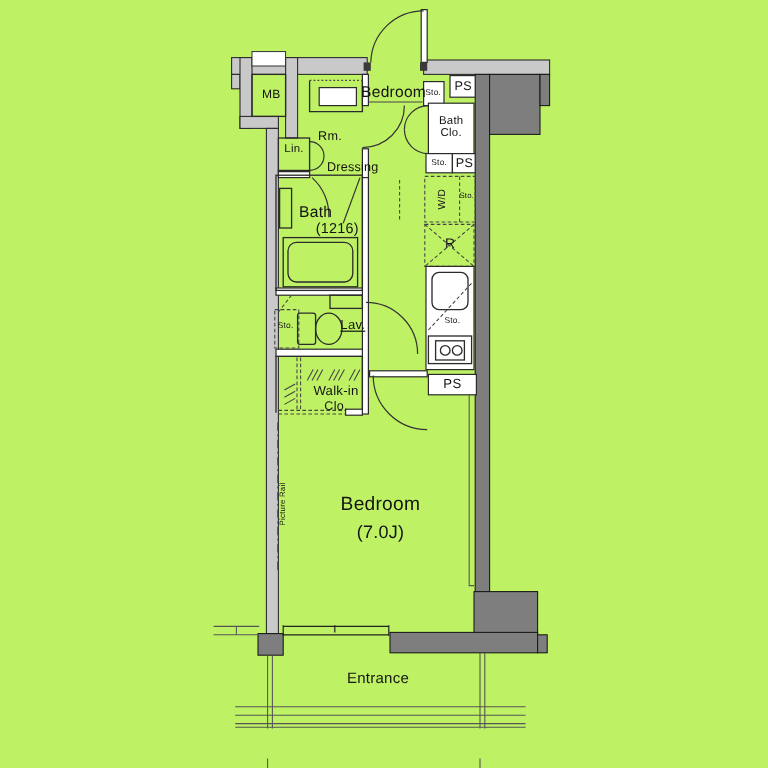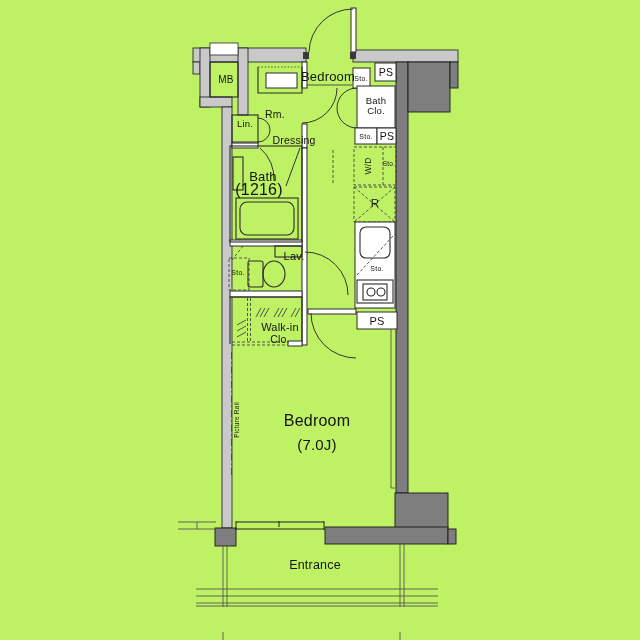--- a/index.html
+++ b/index.html
@@ -199,22 +199,22 @@
   <div class="lbl" style="left:387px;top:136px;font-size:10.5px;">PS</div>
   <div class="lbl rot" style="left:368px;top:166px;font-size:8.5px;">W/D</div>
   <div class="lbl" style="left:389px;top:164px;font-size:6.5px;">Sto.</div>
   <div class="lbl" style="left:375px;top:204px;font-size:11.5px;">R</div>
   <div class="lbl" style="left:377px;top:268px;font-size:7px;">Sto.</div>
   <div class="lbl" style="left:377px;top:321px;font-size:11px;">PS</div>
   <div class="lbl" style="left:294px;top:101px;font-size:10.5px;margin-top:39px;">Dressing</div>
   <div class="lbl" style="left:275px;top:114px;font-size:10.5px;">Rm.</div>
   <div class="lbl" style="left:245px;top:124px;font-size:9.5px;">Lin.</div>
   <div class="lbl" style="left:263px;top:176px;font-size:13px;">Bath</div>
-  <div class="lbl" style="left:259px;top:190px;font-size:16px;">(1216)</div>
+  <div class="lbl" style="left:281px;top:190px;font-size:12px;">(1216)</div>
   <div class="lbl" style="left:238px;top:272px;font-size:7px;">Sto.</div>
-  <div class="lbl" style="left:294px;top:256px;font-size:11px;">Lav.</div>
+  <div class="lbl" style="left:294px;top:272px;font-size:11px;text-decoration:underline;">Lav.</div>
   <div class="lbl" style="left:280px;top:327px;font-size:11px;">Walk-in</div>
   <div class="lbl" style="left:280px;top:339px;font-size:10.5px;">Clo.</div>
   <div class="lbl" style="left:317px;top:421px;font-size:16px;">Bedroom</div>
   <div class="lbl" style="left:317px;top:444px;font-size:15px;">(7.0J)</div>
   <div class="lbl rot" style="left:237px;top:420px;font-size:6.5px;">Picture Rail</div>
   <div class="lbl" style="left:315px;top:565px;font-size:12.5px;">Entrance</div>
 </div>
 
 </body></html>

